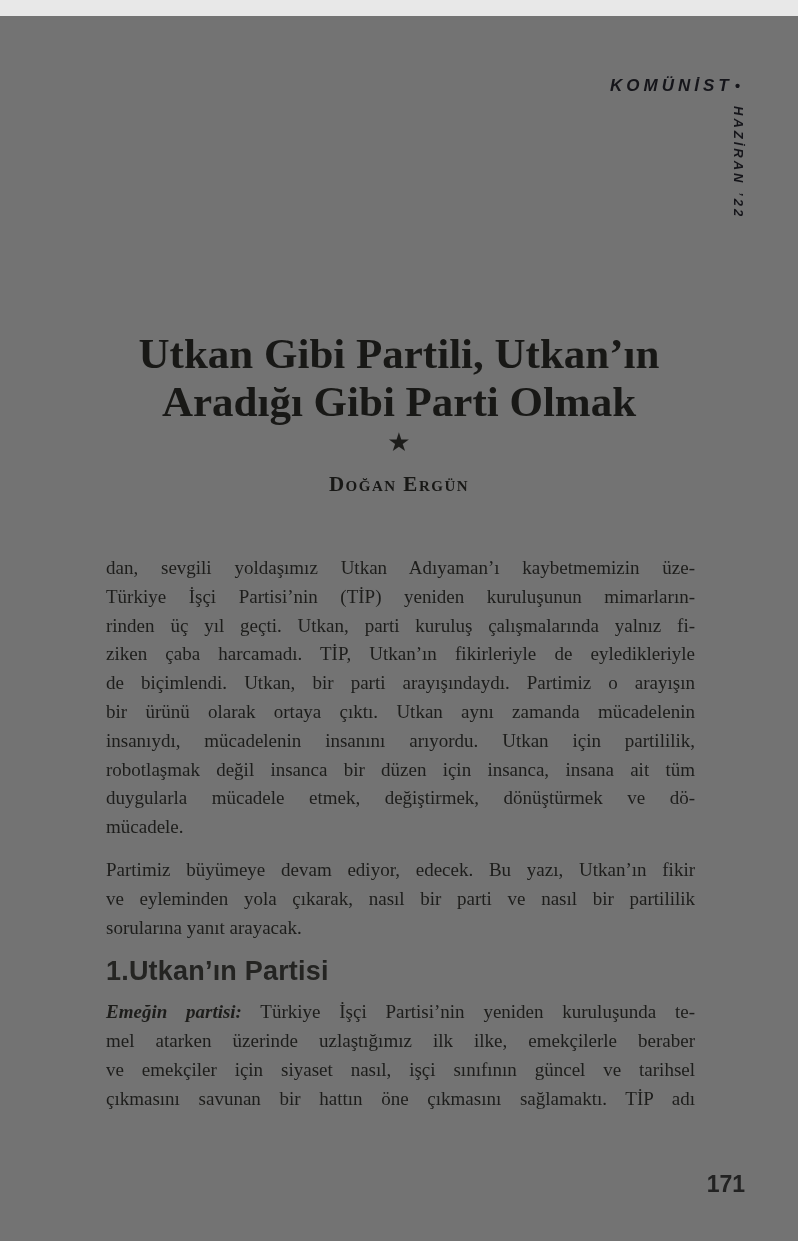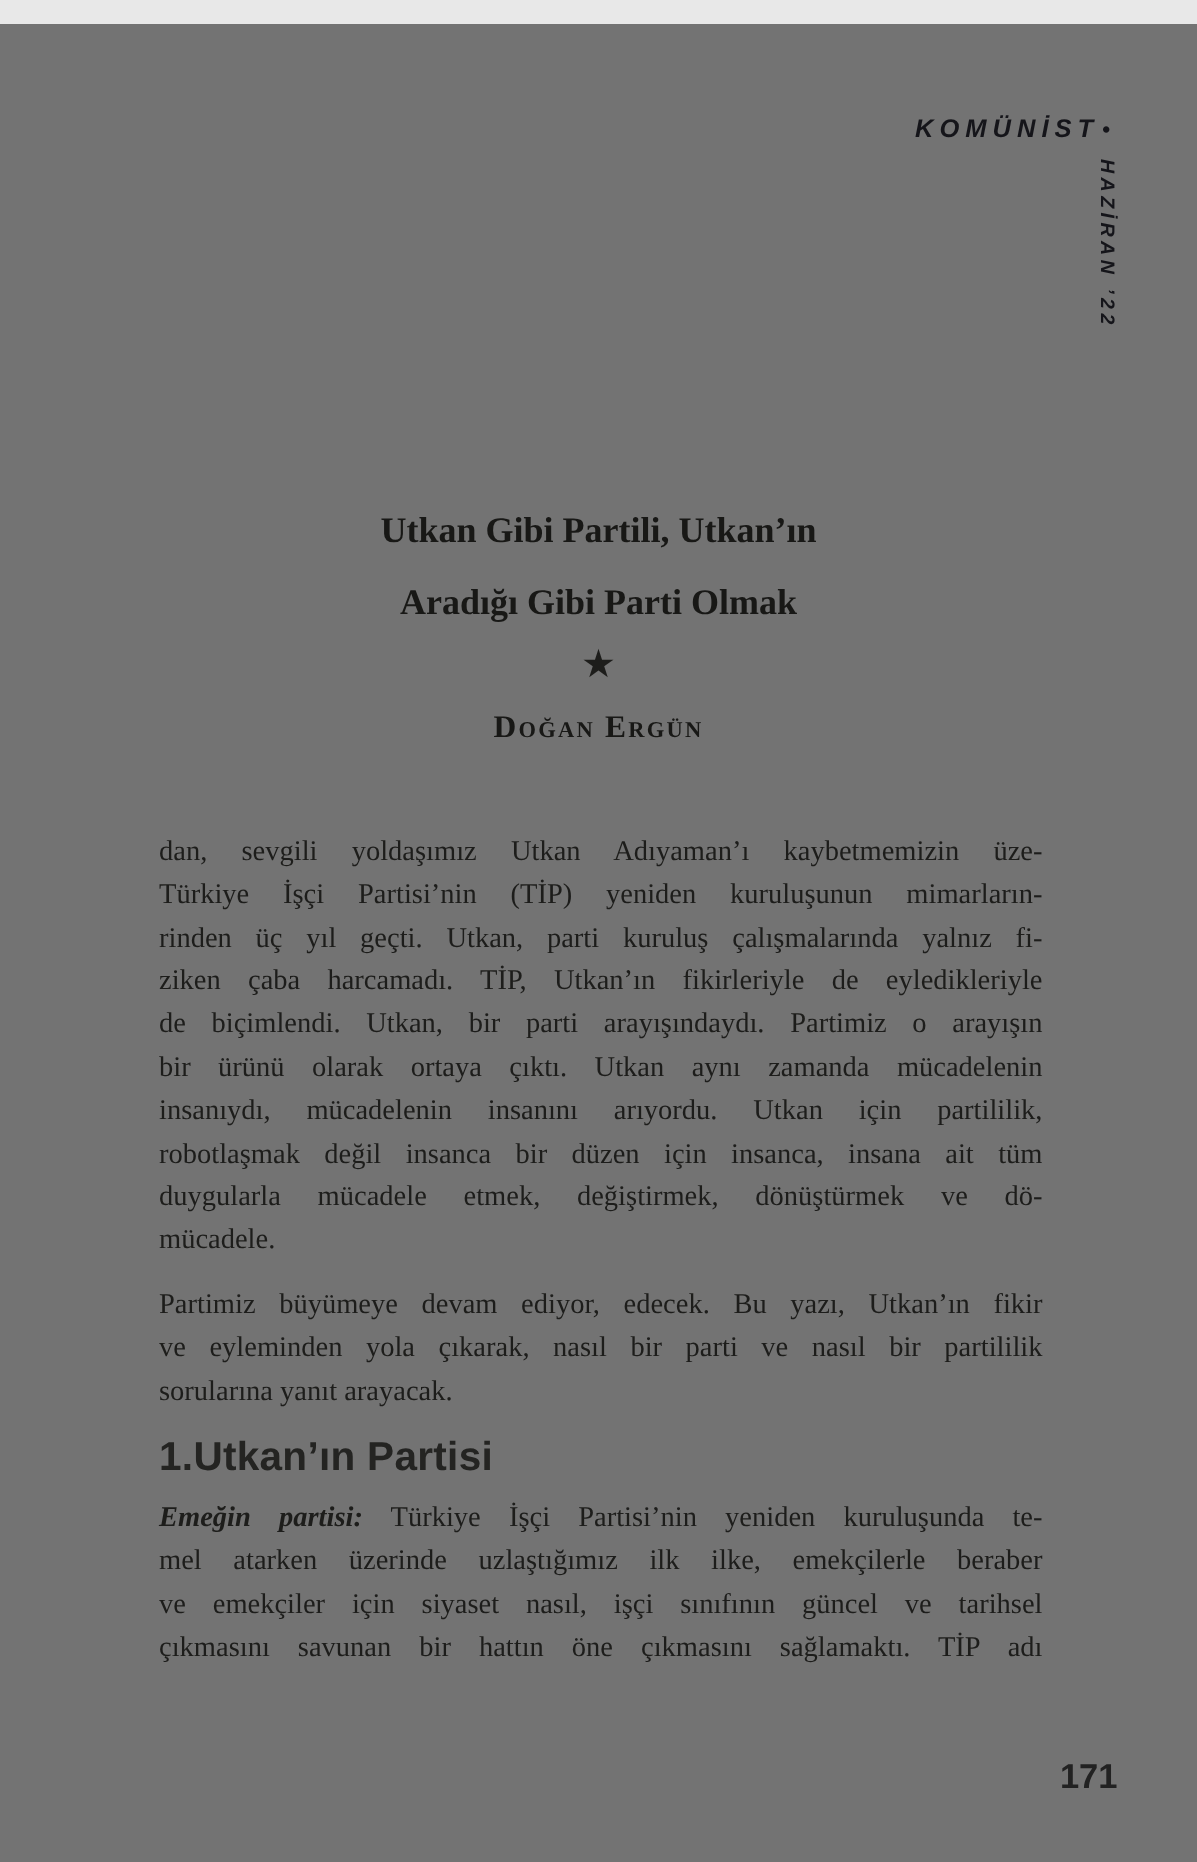--- a/index.html
+++ b/index.html
@@ -46,21 +46,21 @@
   }
 
   
   .title {
     position: absolute;
     top: 314px;
     left: 0;
     width: 100%;
     text-align: center;
     font-weight: bold;
-    font-size: 24px;
+    font-size: 43px;
     line-height: 48px;
     color: #181816;
   }
   .star {
     position: absolute;
     top: 412px;
     left: 0;
     width: 100%;
     text-align: center;
     font-size: 26px;

